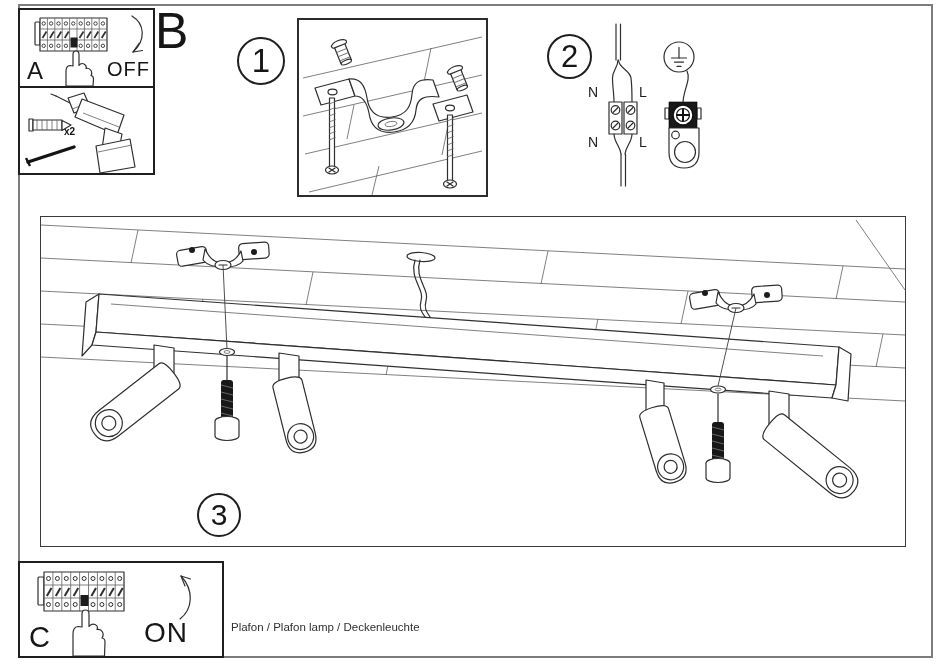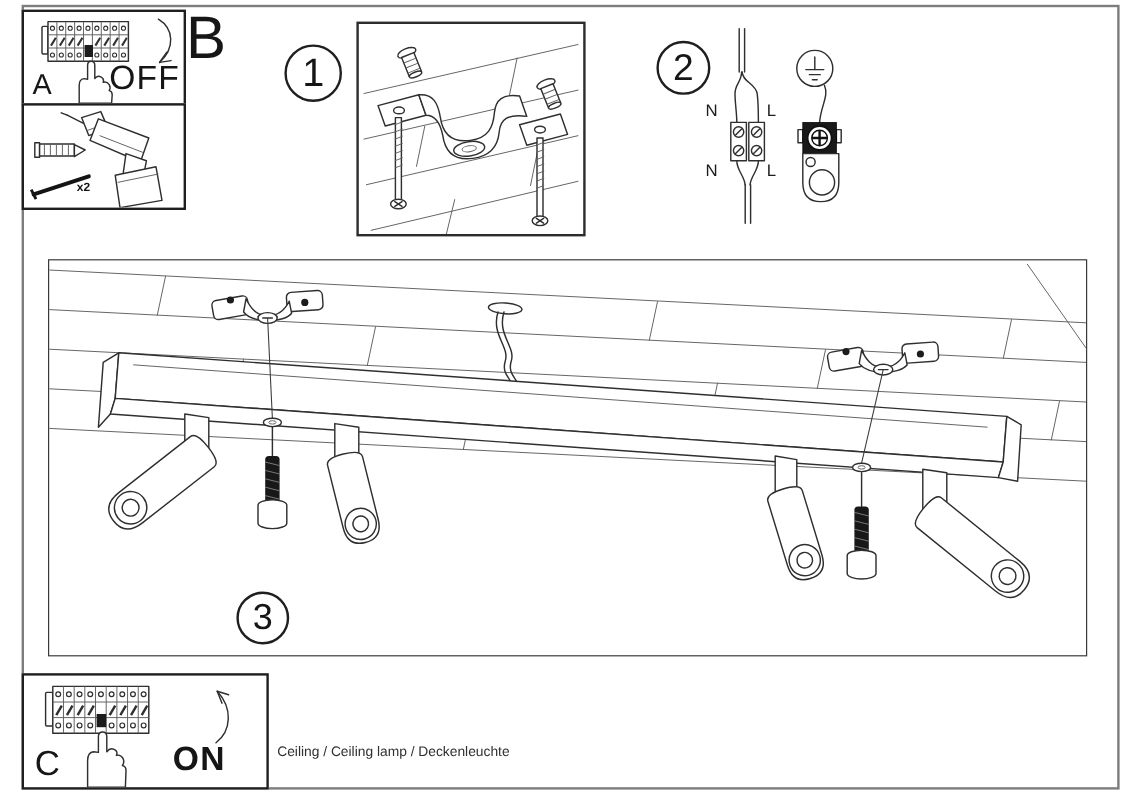--- a/index.html
+++ b/index.html
@@ -30,23 +30,23 @@
     border: 2.5px solid #1f1f1f; border-radius: 50%;
     display: flex; align-items: center; justify-content: center;
     background:#fff; color:#161616;
   }
   .circle-1 { left: 237px; top: 37px; width: 48px; height: 48px; font-size: 33px; }
   .circle-2 { left: 547px; top: 34px; width: 45px; height: 45px; font-size: 31px; }
   .circle-3 { left: 197px; top: 493px; width: 44px; height: 44px; font-size: 30px; }
   .corner-letter { color:#161616; line-height:1; }
   .a-letter { left: 7px; bottom: 3px; font-size: 24px; }
   .c-letter { left: 9px; bottom: 4px; font-size: 29px; }
-  .off-label { right: 3px; bottom: 5px; font-size: 28px; color:#161616; letter-spacing: 1px; }
-  .on-label { left: 124px; bottom: 7px; font-size: 28px; color:#161616; letter-spacing: 1px; font-weight: bold; }
-  .x2-label { left: 44px; top: 63px; font-size: 10px; font-weight: bold; color:#111; }
+  .off-label { right: 3px; bottom: 5px; font-size: 20px; color:#161616; letter-spacing: 1px; }
+  .on-label { left: 124px; bottom: 7px; font-size: 28px; color:#161616; letter-spacing: 1px; }
+  .x2-label { left: 44px; top: 38px; font-size: 10px; font-weight: bold; color:#111; }
   .footer { left: 231px; top: 619px; font-size: 11.5px; line-height: 16.5px; color: #303030; }
   
   .s  { stroke:#2f2f2f; stroke-width:1.2; fill:none; stroke-linecap:round; stroke-linejoin:round; }
   .sf { stroke:#2f2f2f; stroke-width:1.2; fill:#fff; stroke-linejoin:round; }
   .sthin { stroke:#5f5f5f; stroke-width:0.8; fill:none; }
   .sdark { fill:#191919; stroke:#000; stroke-width:0.6; }
   .svgtxt { font-family:"Liberation Sans", sans-serif; fill:#1d1d1d; }
 </style>
 </head>
 <body>
@@ -451,16 +451,16 @@
       <g class="s" stroke-width="1.8">
         <path d="M160,56 C173,46 174,27 161,13"></path>
         <path d="M161,13 L170.5,16 M161,13 L165,23"></path>
       </g>
     </svg>
     <span class="abs corner-letter c-letter">C</span>
     <span class="abs on-label">ON</span>
   </div>
 
   <div class="abs footer">
-    <div>Ceiling / Ceiling lamp / Deckenleuchte</div>
+    <div>Plafon / Plafon lamp / Deckenleuchte</div>
   </div>
 
 </div>
 
 </body></html>

